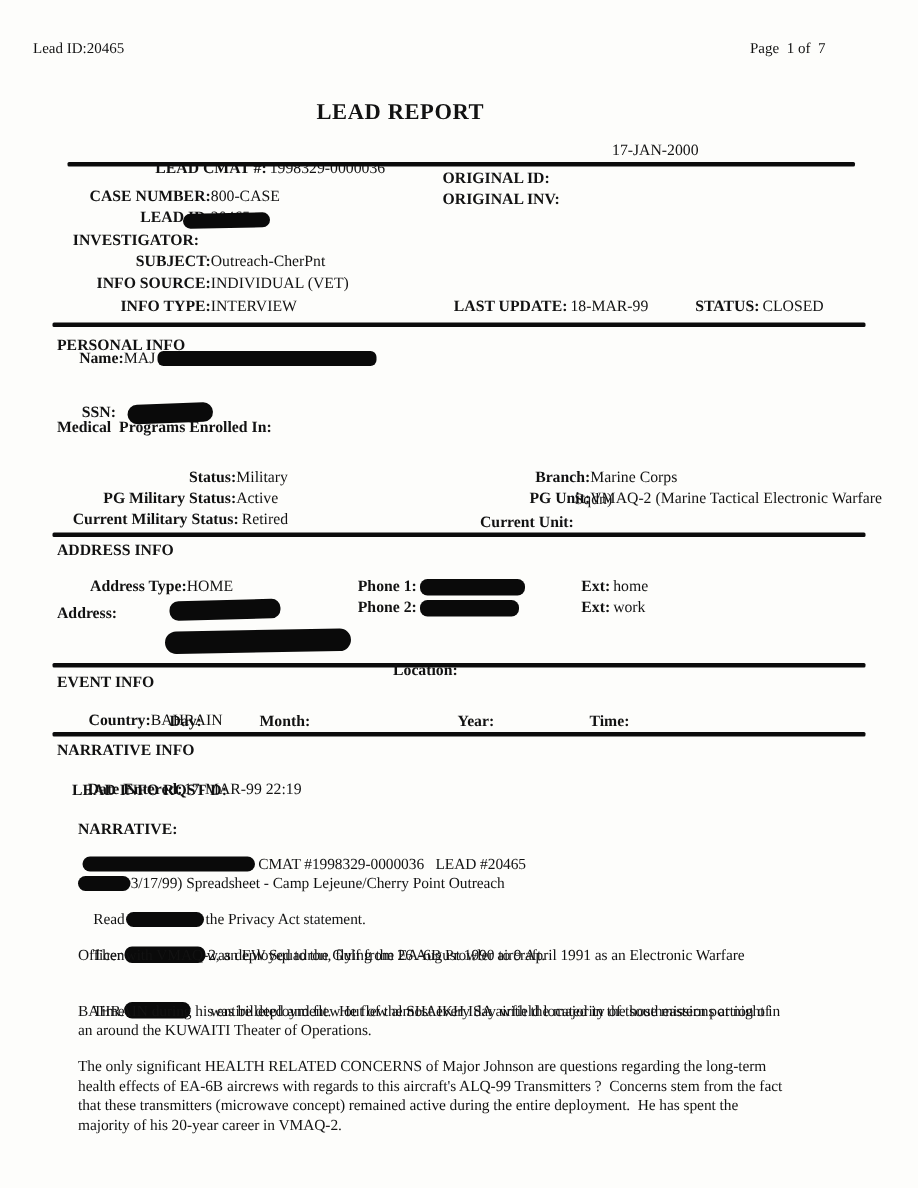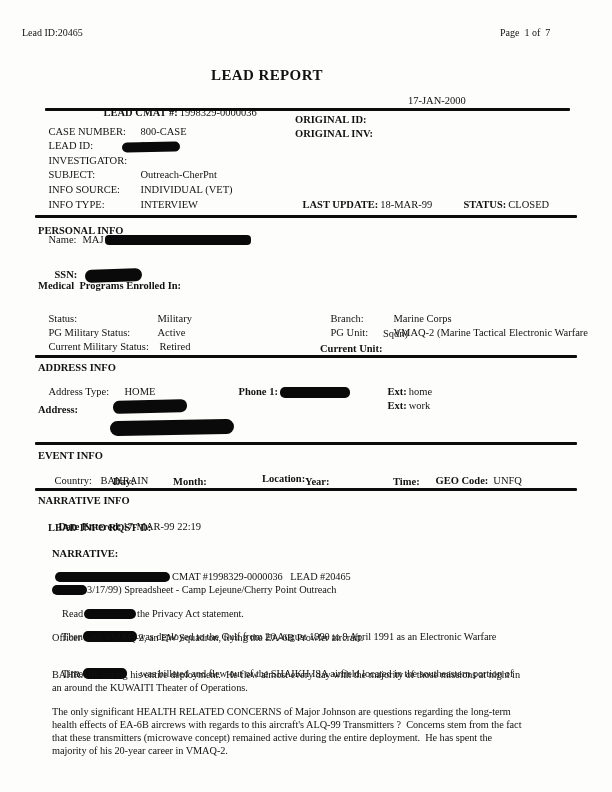--- a/index.html
+++ b/index.html
@@ -3,21 +3,21 @@
 <meta charset="utf-8">
 <style>
   html,body{margin:0;padding:0;background:#ffffff;}
   .page{
     position:relative;width:612px;height:792px;background:#fdfdfb;
     font-family:"Liberation Serif", serif;color:#121212;overflow:hidden;
   }
   .t{position:absolute;white-space:pre;font-size:10.5px;line-height:12px;}
   .sm{font-size:10px;}
   .b{font-weight:700;}
-  .lbl{display:inline-block;font-weight:400;}
+  .lbl{display:inline-block;font-weight:700;text-align:right;}
   .v{padding-left:2px;}
   .n{font-size:10.3px;letter-spacing:-0.05px;}
   .title{font-size:15px;font-weight:700;letter-spacing:.4px;}
   .rule{position:absolute;background:#0c0c0c;border-radius:1px;}
   .ra{position:absolute;background:#0a0a0a;}
   .ri{display:inline-block;background:#0a0a0a;border-radius:5px;vertical-align:-2px;}
 </style>
 </head>
 <body>
 
@@ -94,36 +94,36 @@
   <span class="t b" style="left:38px;top:362px">ADDRESS INFO</span>
   <div class="t" style="left:38px;top:374px">
     <span class="lbl" style="min-width:76px">Address Type:</span><span>HOME</span>
   </div>
   <div class="t" style="left:228px;top:374px">
     <span class="b">Phone 1:</span><span class="ri" style="width:70px;height:11px;margin-left:2px;vertical-align:-3px"></span>
   </div>
   <div class="t" style="left:377px;top:374px">
     <span class="b">Ext:</span><span class="v">home</span>
   </div>
+  <div class="t" style="left:228px;top:388px">
+    <span class="b">Phone 2:</span><span class="ri" style="width:66px;height:11px;margin-left:2px;vertical-align:-3px"></span>
+  </div>
   <div class="t" style="left:377px;top:388px">
     <span class="b">Ext:</span><span class="v">work</span>
   </div>
   <span class="t b" style="left:38px;top:404px">Address:</span>
   <div class="ra" style="left:113px;top:400px;width:74px;height:13px;border-radius:6px;transform:rotate(-1.5deg)"></div>
   <div class="ra" style="left:110px;top:420px;width:124px;height:15px;border-radius:8px;transform:rotate(-1deg)"></div>
   <div class="rule" style="left:35px;top:442px;width:542px;height:2.5px"></div>
 
   <span class="t b" style="left:38px;top:450px">EVENT INFO</span>
   <div class="t" style="left:44px;top:463px">
     <span class="lbl" style="min-width:46px">Country:</span><span>BAHRAIN</span>
   </div>
-  <span class="t b" style="left:262px;top:473px">Location:</span>
-  <div class="t" style="left:425px;top:463px">
-    <span class="b">GEO Code:</span><span class="v" style="padding-left:5px">UNFQ</span>
-  </div>
+  <span class="t b" style="left:262px;top:442px">Location:</span>
   <span class="t b" style="left:113px;top:476px">Day:</span>
   <span class="t b" style="left:173px;top:476px">Month:</span>
   <span class="t b" style="left:305px;top:476px">Year:</span>
   <span class="t b" style="left:393px;top:476px">Time:</span>
   <div class="rule" style="left:35px;top:488px;width:542px;height:3px"></div>
 
   <span class="t b" style="left:38px;top:495px">NARRATIVE INFO</span>
   <div class="t" style="left:48px;top:509px">
     <span class="b">Date Entered:</span><span style="padding-left:1px">17-MAR-99 22:19</span>
   </div>

